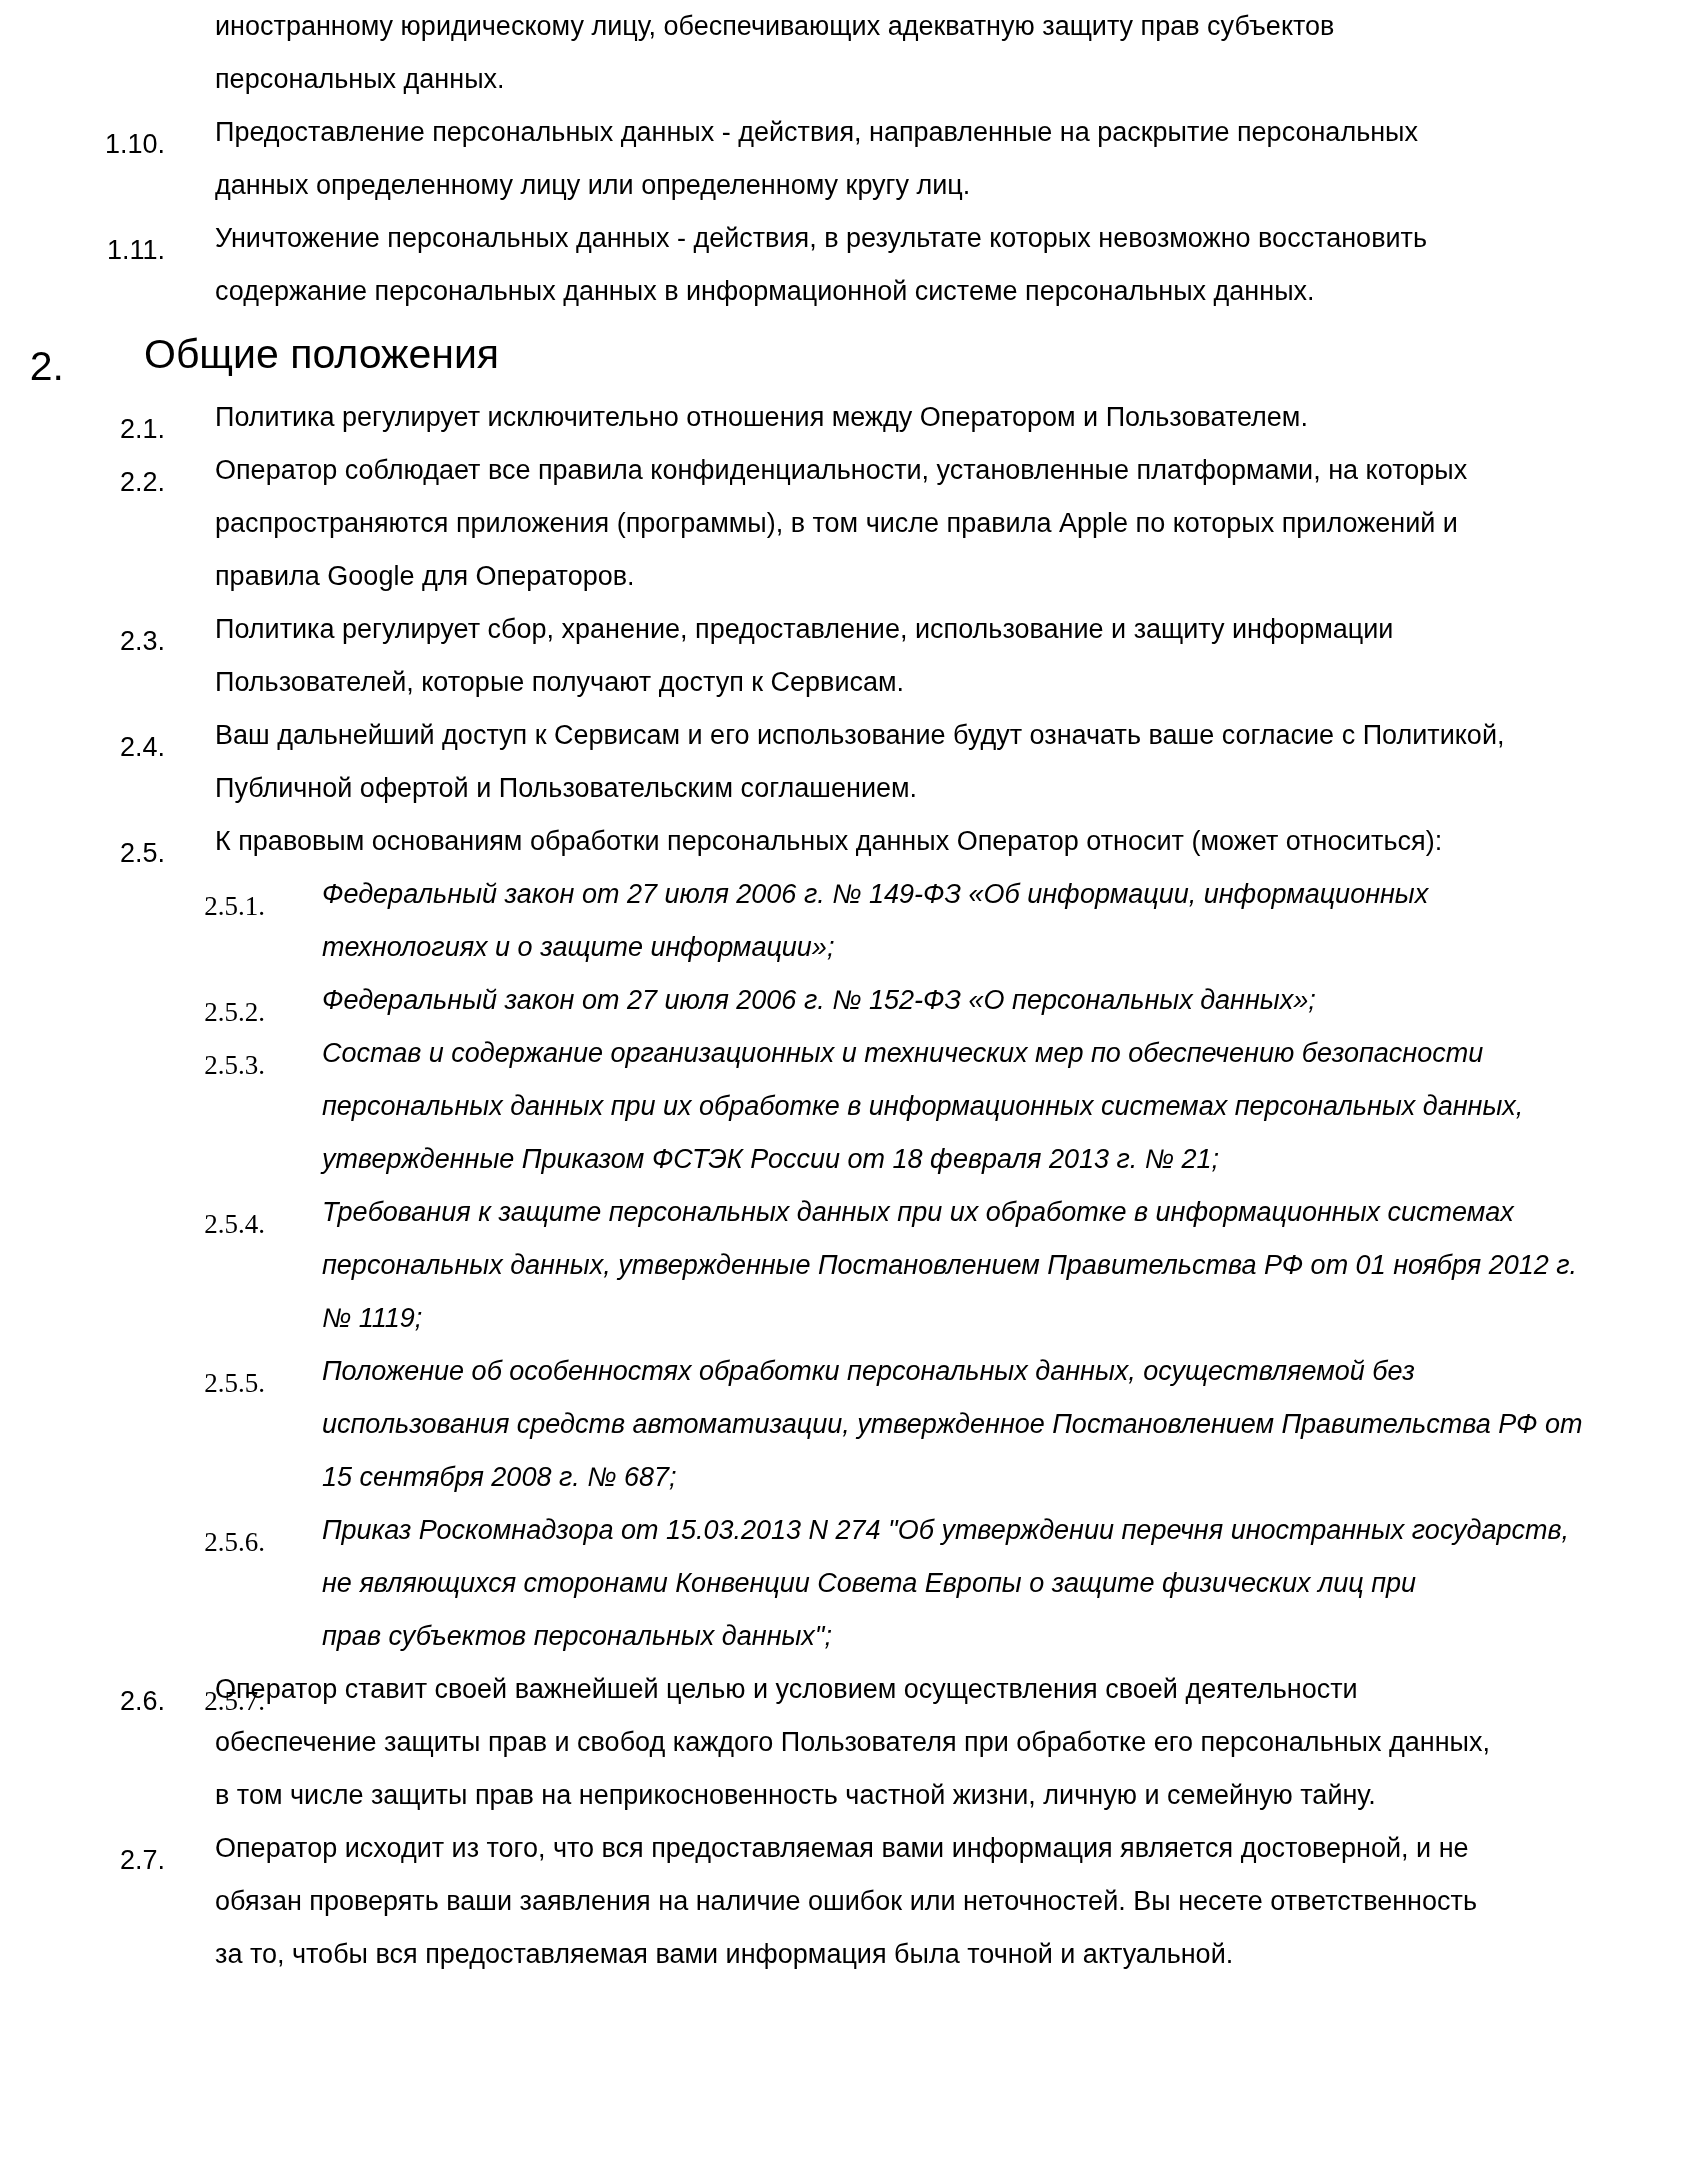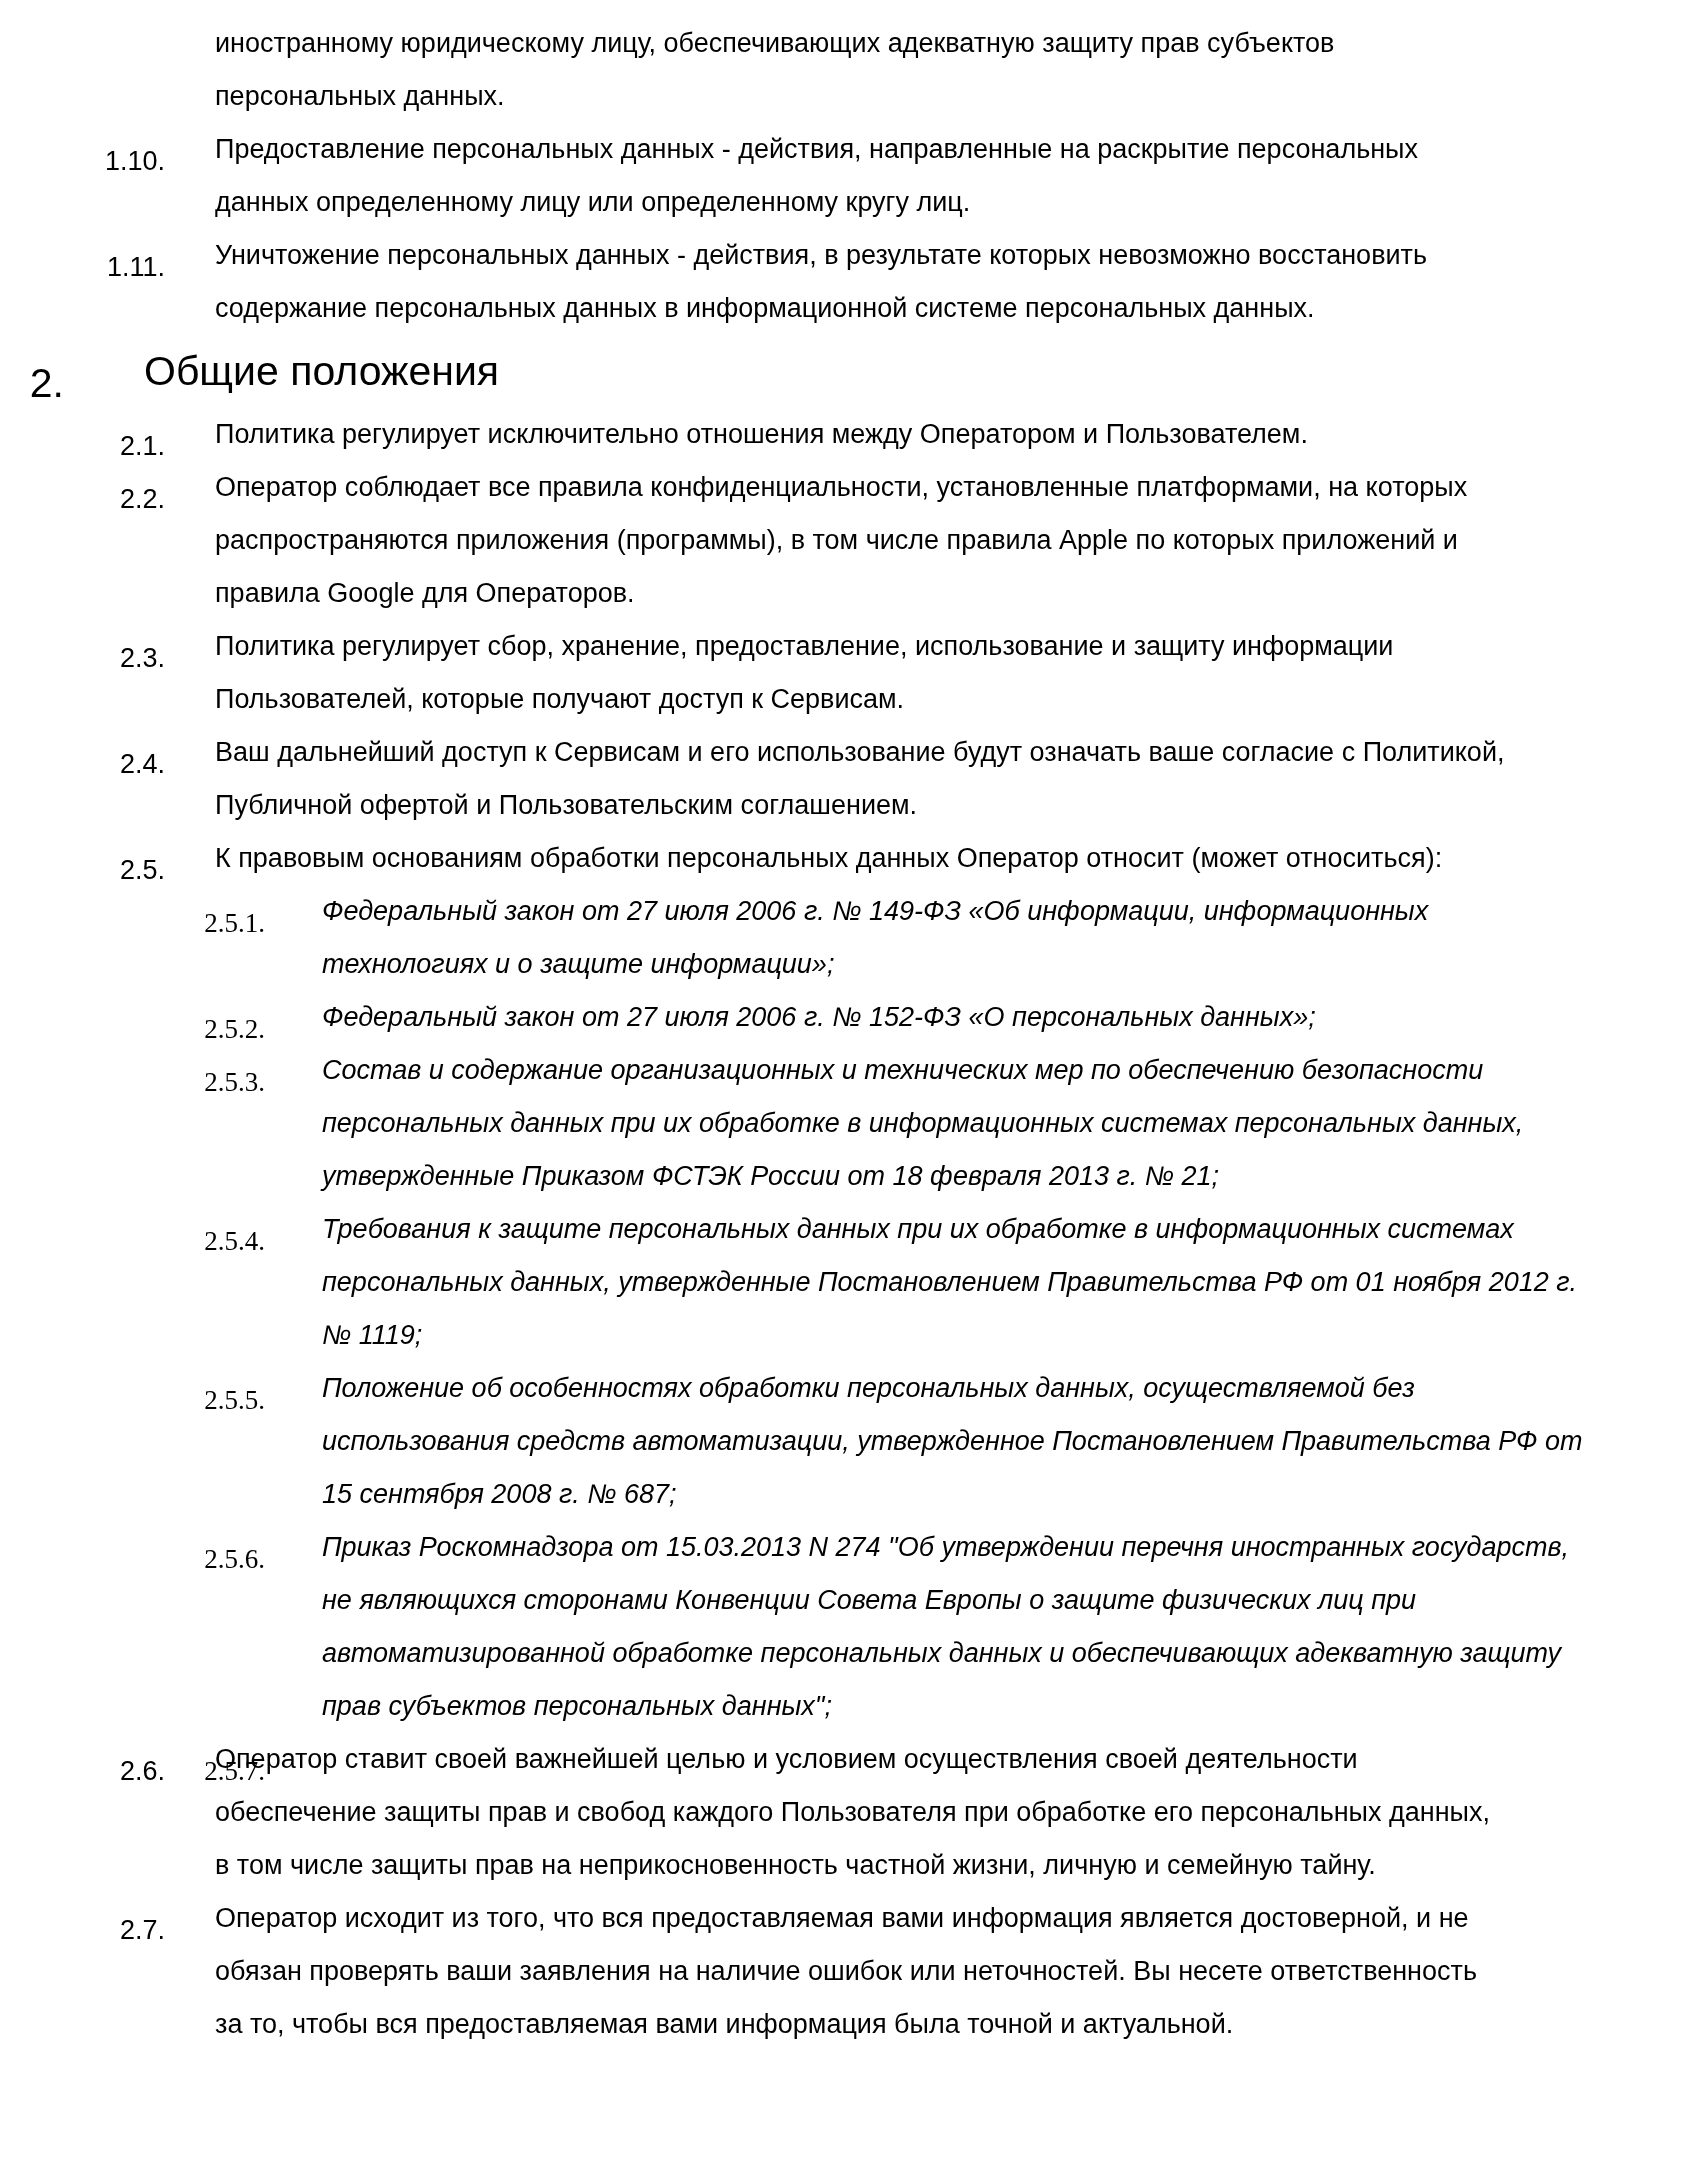--- a/index.html
+++ b/index.html
@@ -9,21 +9,21 @@
   }
   .page {
     position: relative;
     width: 1687px;
     height: 2183px;
     background: #ffffff;
     overflow: hidden;
     font-family: "Liberation Sans", sans-serif;
     font-size: 27px;
     color: #000000;
-    padding-top: 17px;
+    padding-top: 0;
     box-sizing: border-box;
   }
   .item {
     position: relative;
   }
   .item .num {
     position: absolute;
     left: 0;
     top: 12px;
     height: 53px;
@@ -170,21 +170,20 @@
       <div class="line">использования средств автоматизации, утвержденное Постановлением Правительства РФ от</div>
       <div class="line">15 сентября 2008 г. № 687;</div>
     </div>
   </div>
 
   <div class="item l3">
     <span class="num">2.5.6.</span>
     <div class="lines">
       <div class="line">Приказ Роскомнадзора от 15.03.2013 N 274 "Об утверждении перечня иностранных государств,</div>
       <div class="line">не являющихся сторонами Конвенции Совета Европы о защите физических лиц при</div>
-      <div class="line">автоматизированной обработке персональных данных и обеспечивающих адекватную защиту</div>
       <div class="line">прав субъектов персональных данных";</div>
     </div>
   </div>
 
   <div class="item l3">
     <span class="num">2.5.7.</span>
   </div>
 
   <div class="item l2">
     <span class="num">2.6.</span>

